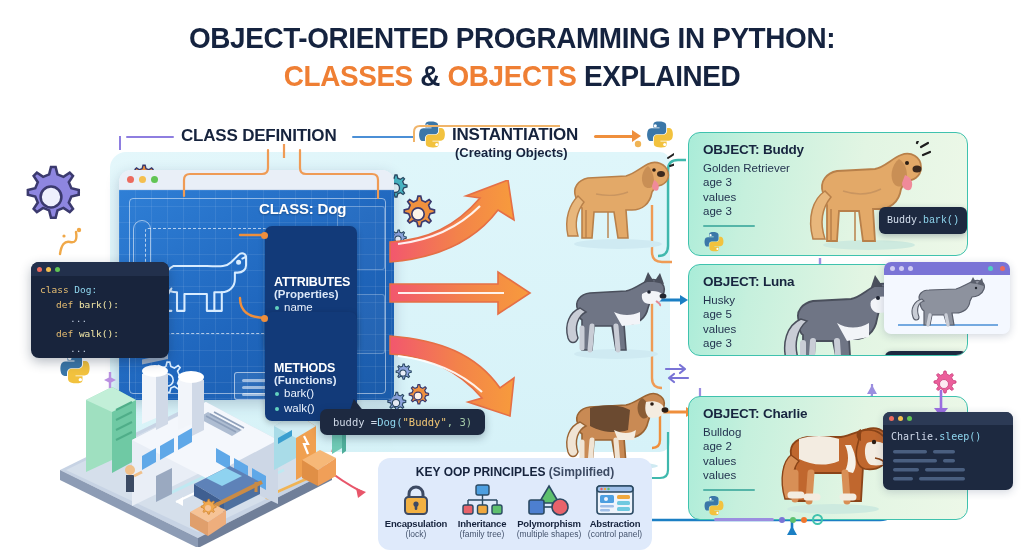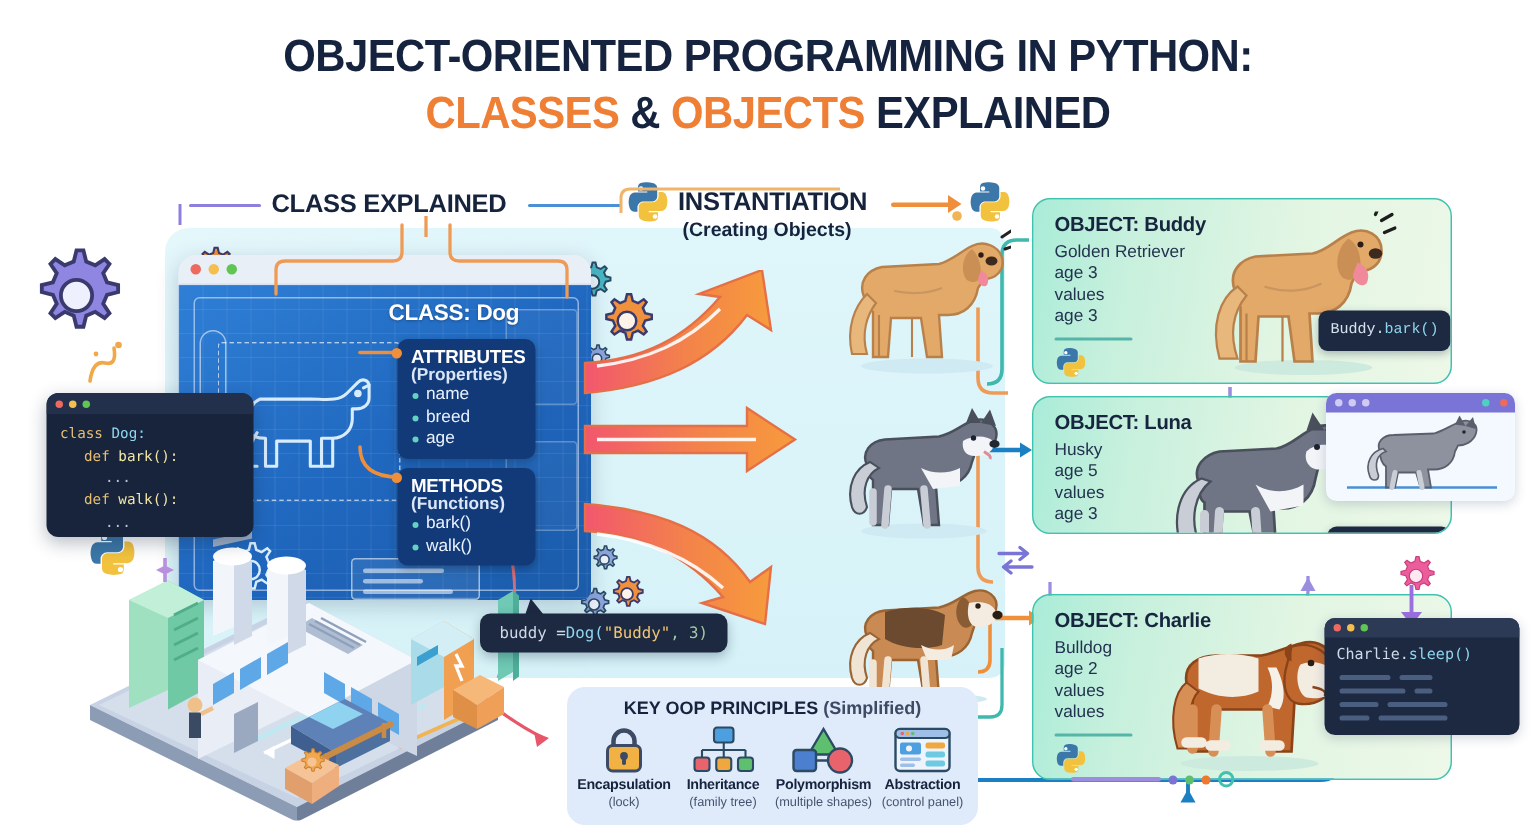--- a/index.html
+++ b/index.html
@@ -106,21 +106,21 @@
     position:absolute; left:259px; top:200px; font-size:15px; font-weight:800;
     color:#ffffff; letter-spacing:-0.2px; text-shadow:0 1px 2px rgba(0,0,0,.3);
     z-index:6;
   }
   .class-card {
     position:absolute; background:#123a79; border-radius:7px; z-index:6;
     padding:5px 9px 6px 9px; box-shadow:0 2px 6px rgba(0,0,0,.25);
   }
   #card-attr { left:265px; top:226px; width:92px; }
   #card-meth { left:265px; top:312px; width:92px; }
-  .card-h { font-size:12.5px; font-weight:800; color:#ffffff; letter-spacing:-0.2px; }
+  .card-h { font-size:12.5px; font-weight:800; color:#ffffff; letter-spacing:-0.2px;margin-top:44px; }
   .card-sub { font-size:11.5px; color:#dbe7f7; margin-top:-1px;font-weight:bold; }
   .card-li { font-size:11.5px; color:#eaf2fd; padding-left:10px; position:relative; line-height:1.28; }
   .card-li::before {
     content:""; position:absolute; left:1px; top:6px; width:4px;height:4px;
     border-radius:50%; background:#63d2c0;
   }
   .conn-orange { position:absolute; z-index:6; }
   .conn-dot { position:absolute; width:7px;height:7px;border-radius:50%; background:#ef8f3c; z-index:7;}
 
   
@@ -230,21 +230,21 @@
     <div class="title-l1">OBJECT-ORIENTED PROGRAMMING IN PYTHON:</div>
     <div class="title-l2">
       <span class="accent">CLASSES</span><span> &amp; </span><span class="accent">OBJECTS</span><span> EXPLAINED</span>
     </div>
   </div>
 
   <div id="teal-canvas"></div>
   <div id="teal-canvas2"></div>
 
   <div class="hline" id="hl-a"></div>
-  <div class="stage-label" id="lbl-class">CLASS EXPLAINED</div>
+  <div class="stage-label" id="lbl-class">CLASS DEFINITION</div>
   <div class="hline" id="hl-b"></div>
 
   <svg class="pylogo" style="left:417px; top:120px;" width="30" height="30" viewBox="0 0 64 64">
     <path d="M31.9 4c-5 0-9.3.4-11.9 1.3-4 1.3-4.8 4-4.8 8.9v6.6h16.9v2.1H9.8c-5 0-9.3 3-10.6 8.7-1.5 6.5-1.6 10.6 0 17.4 1.2 5.1 4.1 8.7 9.1 8.7h5.8v-8c0-5.7 4.9-10.7 10.7-10.7h16.8c4.8 0 8.6-3.9 8.6-8.7V14.2c0-4.6-3.9-8.1-8.6-8.9C38.7 4.4 35.2 4 31.9 4z" transform="translate(6,0) scale(0.78)" fill="#3b77a8"></path>
     <circle cx="22" cy="12" r="3.2" fill="#fff"></circle>
     <path d="M31.9 4c-5 0-9.3.4-11.9 1.3-4 1.3-4.8 4-4.8 8.9v6.6h16.9v2.1H9.8c-5 0-9.3 3-10.6 8.7-1.5 6.5-1.6 10.6 0 17.4 1.2 5.1 4.1 8.7 9.1 8.7h5.8v-8c0-5.7 4.9-10.7 10.7-10.7h16.8c4.8 0 8.6-3.9 8.6-8.7V14.2c0-4.6-3.9-8.1-8.6-8.9C38.7 4.4 35.2 4 31.9 4z" transform="translate(58,62) scale(-0.78,-0.78)" fill="#f2c23e"></path>
     <circle cx="42" cy="52" r="3.2" fill="#fff"></circle>
   </svg>
 
   <div class="stage-label" id="lbl-inst">INSTANTIATION</div>

